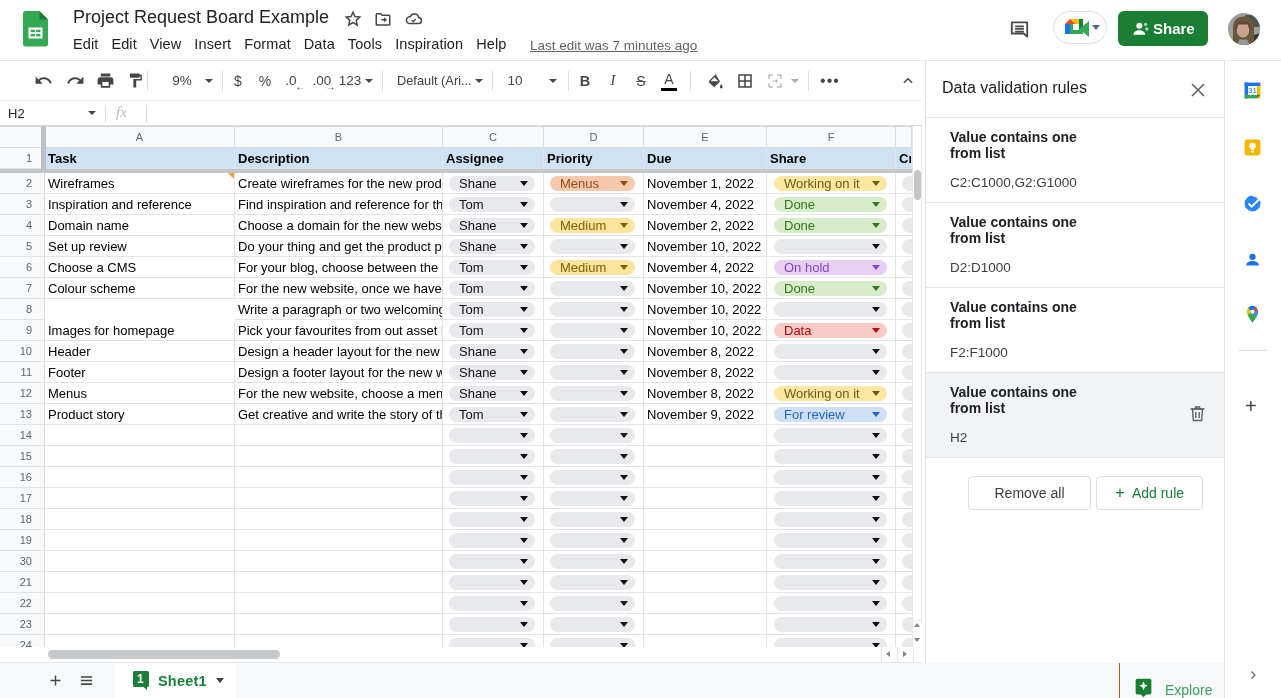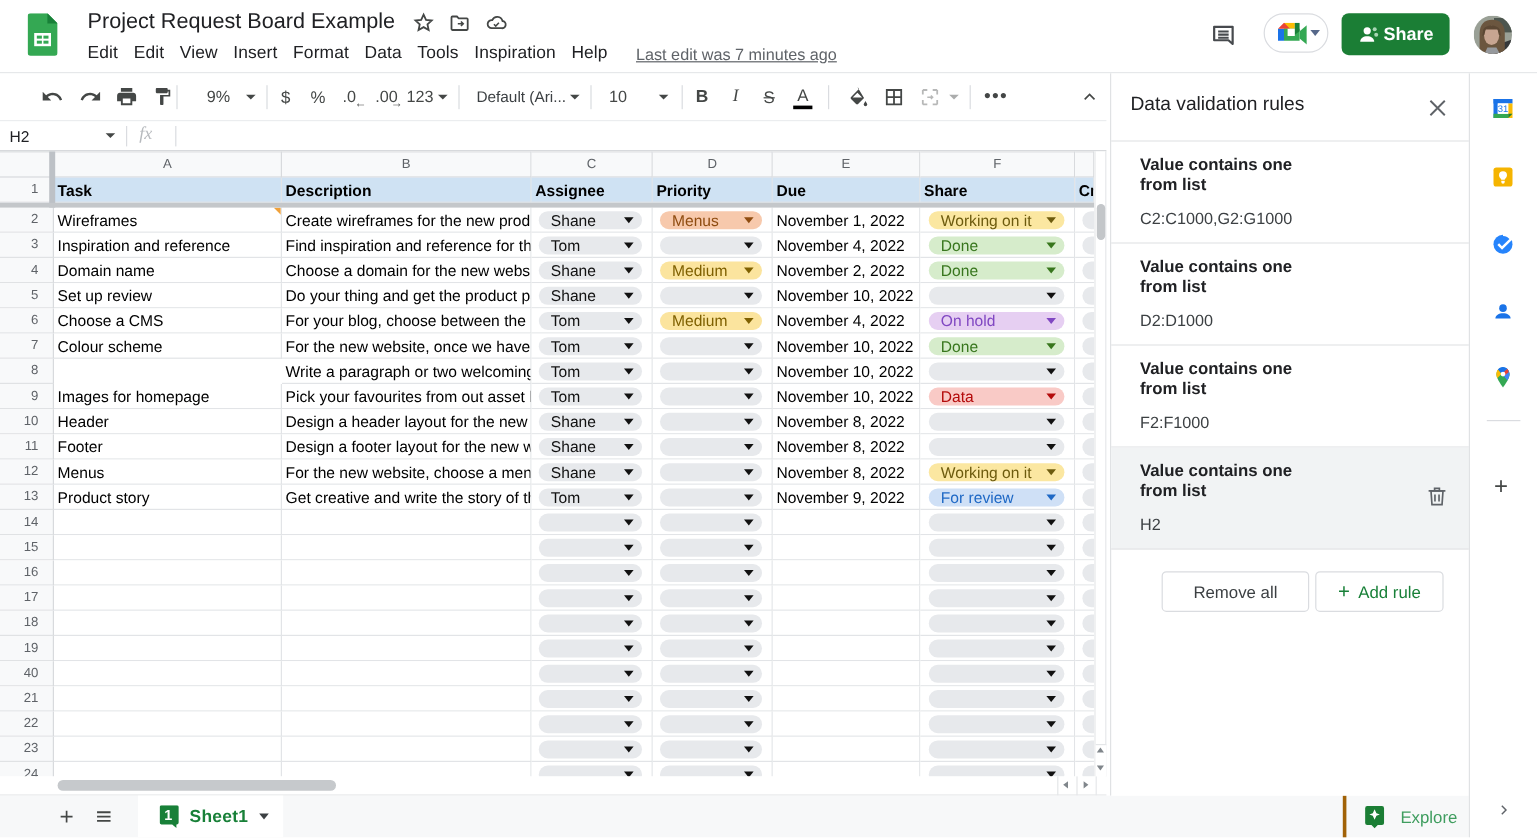--- a/index.html
+++ b/index.html
@@ -40,21 +40,21 @@
 #vfroz{position:absolute;left:41px;top:126px;width:5px;height:47px;background:#bdc1c6;z-index:12}
 #hfroz{position:absolute;left:0;top:169px;width:912px;height:4px;background:#c4c7ca;z-index:12}
 
 #vsb{position:absolute;left:912px;top:126px;width:10px;height:521px;background:#fff;border-left:1px solid #e6e8ea;border-right:1px solid #e6e8ea;z-index:12}
 #vsb .thumb{position:absolute;left:1px;top:44px;width:7px;height:30px;background:#c3c6c9;border-radius:4px}
 
 #hscroll{position:absolute;left:0;top:647px;width:922px;height:16px;background:#fff;border-bottom:1px solid #e4e6e8;z-index:20}
 #hscroll .pill{position:absolute;left:48px;top:3px;width:232px;height:9px;border-radius:5px;background:#c6c9cc}
 #tabbar{position:absolute;left:0;top:663px;width:1224px;height:35px;background:#f7f8f9;z-index:20}
 #sheettab{position:absolute;left:115px;top:0;width:121px;height:35px;background:#fff;display:flex;align-items:center}
-#explore{position:absolute;left:1119px;top:0;width:105px;height:35px;border-left:3px solid #a16207;display:flex;align-items:center}
+#explore{position:absolute;left:1119px;top:0;width:105px;height:35px;border-left:1px solid #a16207;display:flex;align-items:flex-end}
 
 #panel{position:absolute;left:925px;top:61px;width:299px;height:602px;background:#fff;border-left:1px solid #e0e2e4;z-index:28}
 #panel .hdr{position:absolute;left:0;top:0;width:299px;height:57px;border-bottom:1px solid #e3e5e7}
 #panel .hdr .t{position:absolute;left:16px;top:18px;font-size:16px;color:#202124}
 .rule{position:absolute;left:0;width:299px;height:85px;border-bottom:1px solid #e3e5e7}
 .rule .b{position:absolute;left:24px;top:11px;font-size:14px;font-weight:700;color:#202124;line-height:16px}
 .rule .r{position:absolute;left:24px;top:57px;font-size:13.5px;color:#3c4043}
 .pbtn{position:absolute;top:415px;height:34px;border:1px solid #dadce0;border-radius:4px;background:#fff;font-size:14px;display:flex;align-items:center;justify-content:center}
 
 #edgebar{position:absolute;left:1224px;top:61px;width:57px;height:637px;background:#fff;border-left:1px solid #e0e2e4;z-index:29}
@@ -231,21 +231,21 @@
 <div class="rowhdr" style="top:215px;height:21px">10</div>
 <div class="rowhdr" style="top:236px;height:21px">11</div>
 <div class="rowhdr" style="top:257px;height:21px">12</div>
 <div class="rowhdr" style="top:278px;height:21px">13</div>
 <div class="rowhdr" style="top:299px;height:21px">14</div>
 <div class="rowhdr" style="top:320px;height:21px">15</div>
 <div class="rowhdr" style="top:341px;height:21px">16</div>
 <div class="rowhdr" style="top:362px;height:21px">17</div>
 <div class="rowhdr" style="top:383px;height:21px">18</div>
 <div class="rowhdr" style="top:404px;height:21px">19</div>
-<div class="rowhdr" style="top:425px;height:21px">40</div>
+<div class="rowhdr" style="top:425px;height:21px">30</div>
 <div class="rowhdr" style="top:446px;height:21px">21</div>
 <div class="rowhdr" style="top:467px;height:21px">22</div>
 <div class="rowhdr" style="top:488px;height:21px">23</div>
 <div class="rowhdr" style="top:509px;height:21px">24</div>
 <div class="cell h1" style="left:45px;top:22px;width:190px;height:21px">Task</div>
 <div class="cell h1" style="left:235px;top:22px;width:208px;height:21px">Description</div>
 <div class="cell h1" style="left:443px;top:22px;width:101px;height:21px">Assignee</div>
 <div class="cell h1" style="left:544px;top:22px;width:100px;height:21px">Priority</div>
 <div class="cell h1" style="left:644px;top:22px;width:123px;height:21px">Due</div>
 <div class="cell h1" style="left:767px;top:22px;width:129px;height:21px">Share</div>

